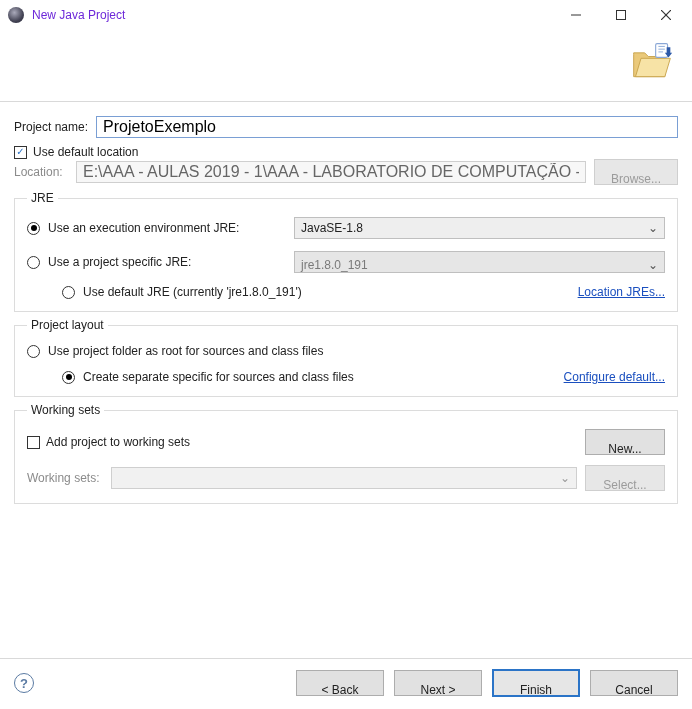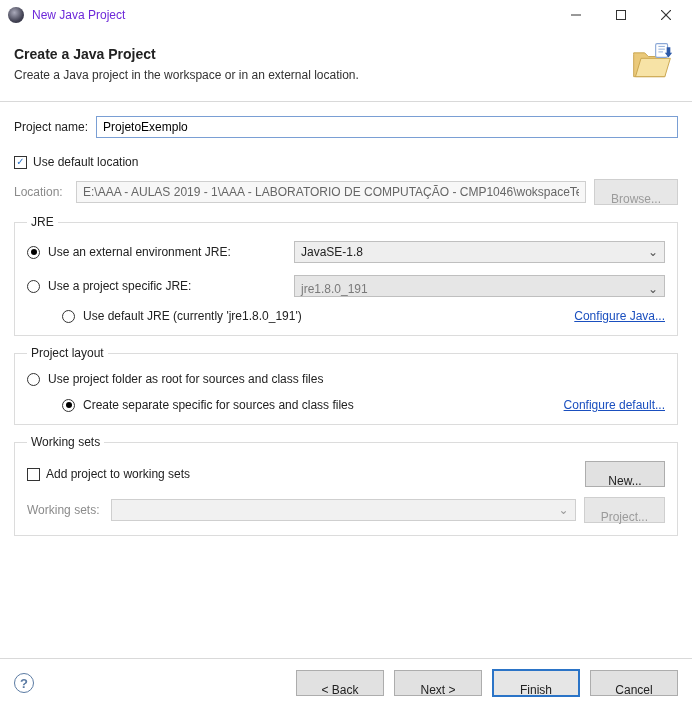--- a/index.html
+++ b/index.html
@@ -47,33 +47,33 @@
   .banner-spacer { flex: 1; }
   .banner-icon svg { width: 44px; height: 44px; }
 
   .divider { height: 1px; background: #d9d9d9; }
 
   .content {
     flex: 1;
     padding: 14px 14px 8px 14px;
     display: flex;
     flex-direction: column;
-    gap: 10px;
+    gap: 0;
   }
 
   .row { display: flex; align-items: center; gap: 8px; }
   .label { color: #222; }
   .label.disabled { color: #8b8b8b; }
   .text-input {
     flex: 1;
     height: 22px;
     border: 1px solid #7a9fd4;
     padding: 2px 6px;
     font-family: inherit;
-    font-size: 12px;
+    font-size: 16px;
     background: #fff;
     outline: none;
   }
   .text-input.disabled {
     background: #f7f7f7;
     border: 1px solid #cfcfcf;
     color: #666;
   }
   .btn {
     height: 23px;
@@ -93,20 +93,21 @@
     width: 13px; height: 13px;
     border: 1px solid #333;
     background: #fff;
     display: flex; align-items: center; justify-content: center;
     font-size: 10px; color: #2b74c7; line-height: 1;
   }
 
   fieldset {
     border: 1px solid #dcdcdc;
     padding: 12px 12px 12px 12px;
+    margin-top: 6px;
   }
   legend { padding: 0 4px; color: #222; font-size: 12px; }
 
   .radio-row { display: flex; align-items: center; gap: 8px; margin-bottom: 12px; }
   .radio-row:last-child { margin-bottom: 0; padding-left: 35px; }
   .radio {
     width: 13px; height: 13px;
     border: 1px solid #333; border-radius: 50%;
     display: inline-flex; align-items: center; justify-content: center;
     background: #fff;
@@ -179,24 +180,20 @@
     <div class="win-btn">
       <svg viewBox="0 0 10 10">
           <line x1="0" y1="0" x2="10" y2="10" stroke="#333" stroke-width="1.2"></line>
           <line x1="10" y1="0" x2="0" y2="10" stroke="#333" stroke-width="1.2"></line>
         </svg>
     </div>
   </div>
 </div>
 
 <div class="banner">
-  <div class="banner-text">
-    <h1>Create a Java Project</h1>
-    <p>Create a Java project in the workspace or in an external location.</p>
-  </div>
   <div class="banner-spacer"></div>
   <div class="banner-icon">
     <svg viewBox="0 0 48 48">
       <path d="M4 16 L4 40 L38 40 L38 18 L20 18 L16 14 L4 14 Z" fill="#eac97a" stroke="#c7a24a" stroke-width="1"></path>
       <path d="M6 40 L12 20 L44 20 L38 40 Z" fill="#f7e3a6" stroke="#c7a24a" stroke-width="1"></path>
       <rect x="28" y="4" width="13" height="15" rx="1.5" fill="#ffffff" stroke="#8aa7d6" stroke-width="1.2"></rect>
       <path d="M31 7 L38 7 M31 10 L38 10 M31 13 L36 13" stroke="#8aa7d6" stroke-width="1"></path>
       <path d="M40 8 L44 8 L44 14 L46 14 L42 19 L38 14 L40 14 Z" fill="#2e5aa8"></path>
     </svg>
   </div>
@@ -223,41 +220,41 @@
     <button class="btn disabled" disabled="">Browse...</button>
   </div>
 
   <fieldset>
     <legend>JRE</legend>
 
     <div class="radio-row">
       <span class="radio selected">
           <span class="dot"></span>
         </span>
-      <span class="radio-label-wide">Use an external environment JRE:</span>
+      <span class="radio-label-wide">Use an execution environment JRE:</span>
       <div class="select">
         <span>JavaSE-1.8</span>
         <span class="chev">⌄</span>
       </div>
     </div>
 
     <div class="radio-row">
       <span class="radio"></span>
       <span class="radio-label-wide">Use a project specific JRE:</span>
       <div class="select disabled">
         <span>jre1.8.0_191</span>
         <span class="chev">⌄</span>
       </div>
     </div>
 
     <div class="radio-row right-link-row" style="margin-bottom:0;">
       <span class="radio"></span>
       <span>Use default JRE (currently 'jre1.8.0_191')</span>
       <span class="spacer"></span>
-      <a class="link">Configure Java...</a>
+      <a class="link">Location JREs...</a>
     </div>
   </fieldset>
 
   <fieldset>
     <legend>Project layout</legend>
 
     <div class="radio-row">
       <span class="radio"></span>
       <span>Use project folder as root for sources and class files</span>
     </div>
@@ -282,21 +279,21 @@
       </label>
       <span style="flex:1;"></span>
       <button class="btn">New...</button>
     </div>
 
     <div class="row">
       <span class="label disabled" style="width:76px;">Working sets:</span>
       <div class="ws-select">
         <span class="chev">⌄</span>
       </div>
-      <button class="btn disabled" disabled="">Project...</button>
+      <button class="btn disabled" disabled="">Select...</button>
     </div>
   </fieldset>
 
 </div>
 
 <div class="footer">
   <div class="help">?</div>
   <div class="spacer"></div>
   <button class="btn">&lt; Back</button>
   <button class="btn">Next &gt;</button>

